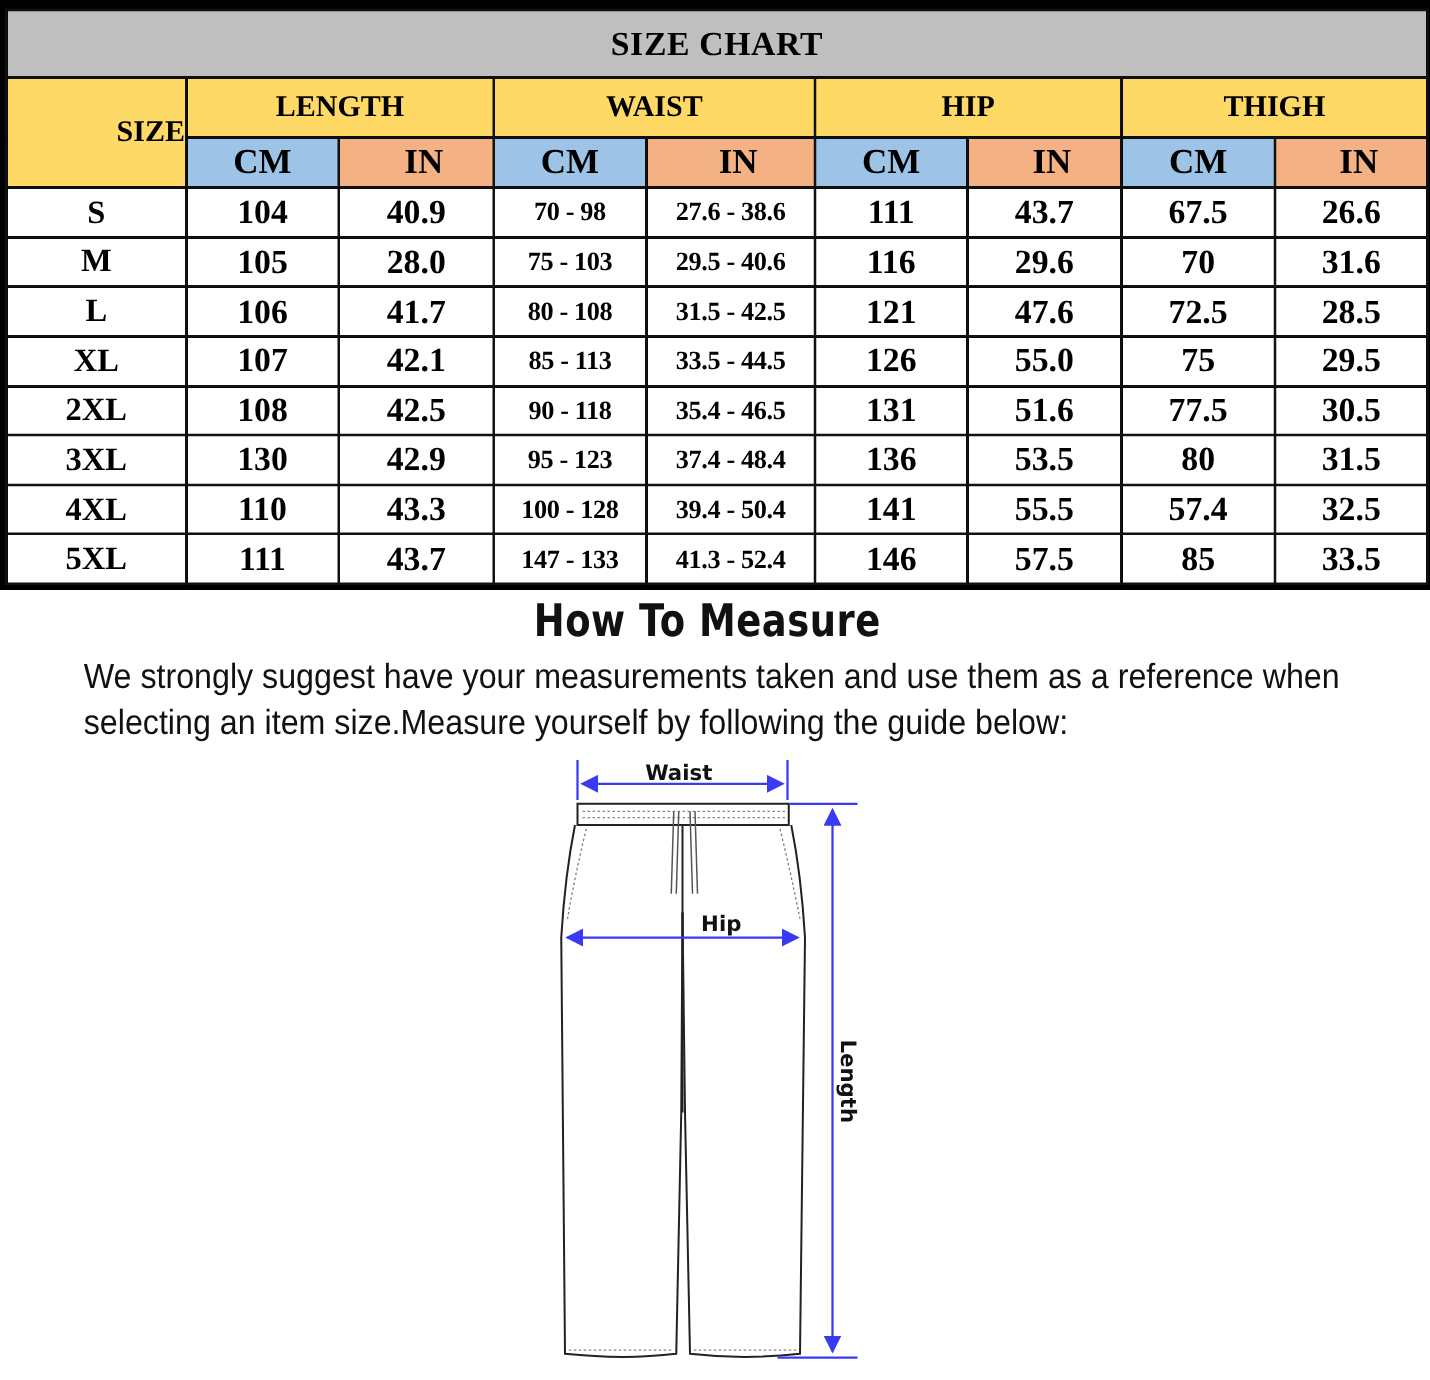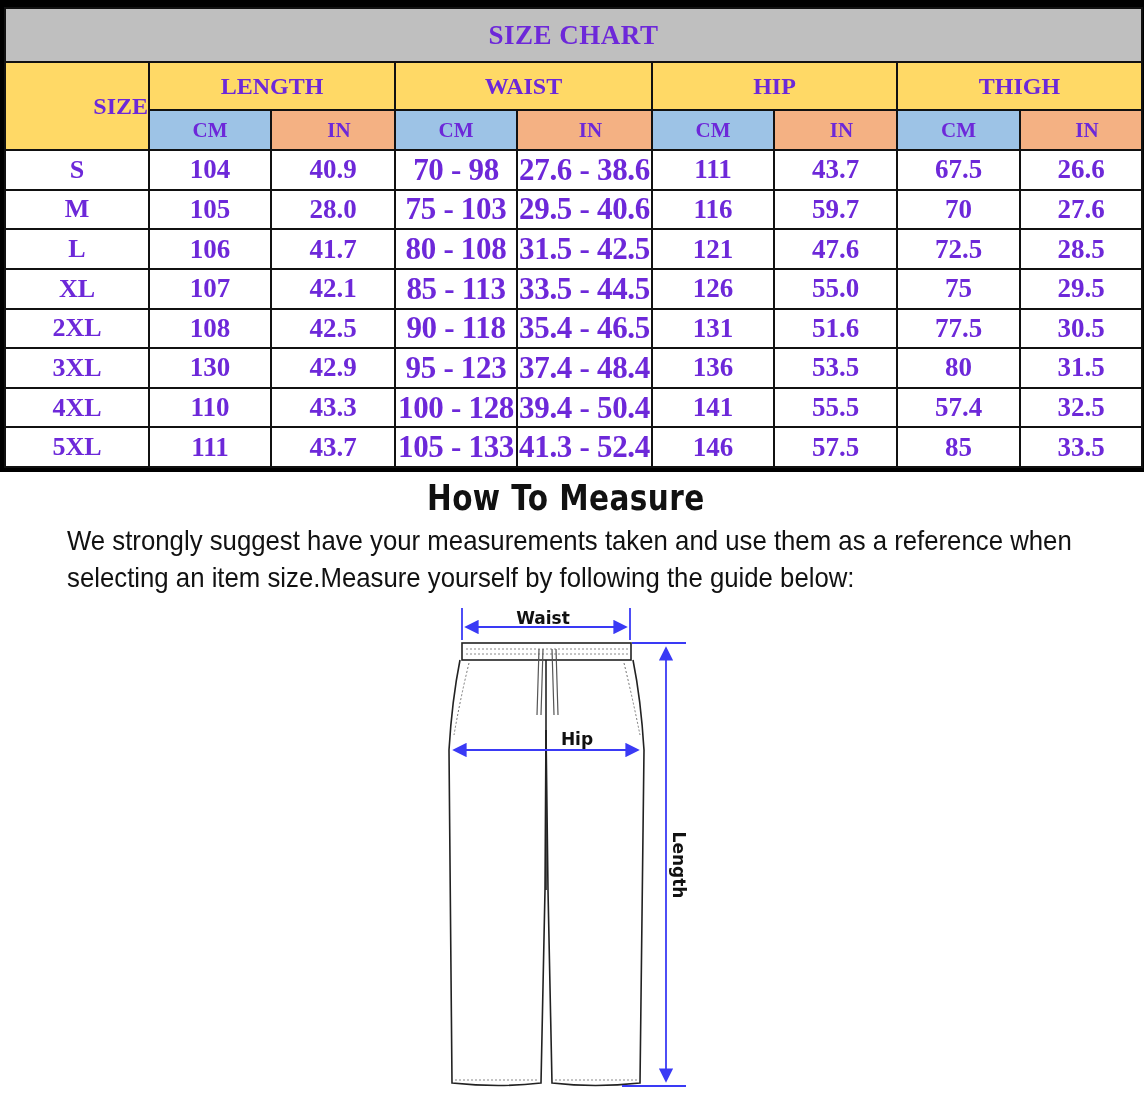--- a/index.html
+++ b/index.html
@@ -3,35 +3,35 @@
 <meta charset="utf-8">
 <style>
   html, body { margin: 0; padding: 0; background: #ffffff; }
   body { width: 1144px; height: 1104px; position: relative; overflow: hidden; }
   .chart-wrap {
     position: absolute; left: 0; top: 0; width: 1144px; height: 472px;
     background: #000; box-sizing: border-box; padding: 7px 3px 4px 4px;
   }
   table.size-table {
     border-collapse: collapse; width: 1137px; height: 461px; table-layout: fixed;
-    font-family: "Liberation Serif", "DejaVu Serif", serif; font-weight: bold; color: #6d28d9;
+    font-family: "Liberation Serif", "DejaVu Serif", serif; font-weight: bold; color: #000000;
   }
   .size-table td, .size-table th {
     border: 2px solid #111; text-align: center; vertical-align: middle; padding: 0;
     white-space: nowrap; overflow: hidden;
   }
   .title-row th { background: #bfbfbf; font-size: 27px; height: 52px; letter-spacing: 0.5px; }
   .group-row th { background: #ffd966; font-size: 24px; height: 46px; }
-  .unit-row th { font-size: 21px; height: 38px; }
+  .unit-row th { font-size: 28px; height: 38px; }
   .unit-row th.cm { background: #9dc3e6; }
   .unit-row th.in { background: #f4b183; padding-left: 12px; }
   th.size-head { background: #ffd966; font-size: 24px; text-align: right; }
   .data-row td { background: #fff; font-size: 27px; height: 36px; }
   .data-row td.size-cell { font-size: 26px; }
-  .data-row td.range { font-size: 31px; letter-spacing: -0.3px; }
+  .data-row td.range { font-size: 21px; letter-spacing: -0.3px; }
 
   .howto-title {
     position: absolute; left: 0; width: 1144px; top: 477px; text-align: center;
     font-family: "DejaVu Sans", sans-serif; font-weight: bold; font-size: 36px;
     color: #111; transform: scaleX(0.82); transform-origin: 560px 0; letter-spacing: 0.5px;
     margin-left: -4px;
   }
   .howto-text {
     position: absolute; left: 67px; top: 522px; width: 1070px;
     font-family: "Liberation Sans", sans-serif; font-size: 28px; line-height: 37px; color: #111;
@@ -91,23 +91,23 @@
           <td>67.5</td>
           <td>26.6</td>
         </tr>
         <tr class="data-row">
           <td class="size-cell">M</td>
           <td>105</td>
           <td>28.0</td>
           <td class="range">75 - 103</td>
           <td class="range">29.5 - 40.6</td>
           <td>116</td>
-          <td>59.7</td>
+          <td>29.6</td>
           <td>70</td>
-          <td>27.6</td>
+          <td>31.6</td>
         </tr>
         <tr class="data-row">
           <td class="size-cell">L</td>
           <td>106</td>
           <td>41.7</td>
           <td class="range">80 - 108</td>
           <td class="range">31.5 - 42.5</td>
           <td>121</td>
           <td>47.6</td>
           <td>72.5</td>
@@ -154,21 +154,21 @@
           <td class="range">39.4 - 50.4</td>
           <td>141</td>
           <td>55.5</td>
           <td>57.4</td>
           <td>32.5</td>
         </tr>
         <tr class="data-row">
           <td class="size-cell">5XL</td>
           <td>111</td>
           <td>43.7</td>
-          <td class="range">105 - 133</td>
+          <td class="range">147 - 133</td>
           <td class="range">41.3 - 52.4</td>
           <td>146</td>
           <td>57.5</td>
           <td>85</td>
           <td>33.5</td>
         </tr>
       </tbody>
   </table>
 </div>
 

